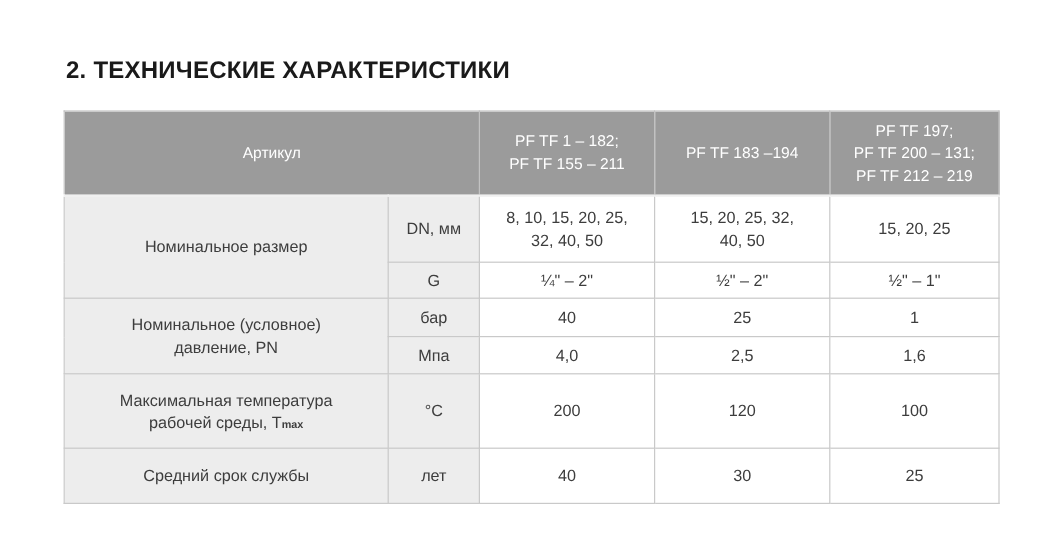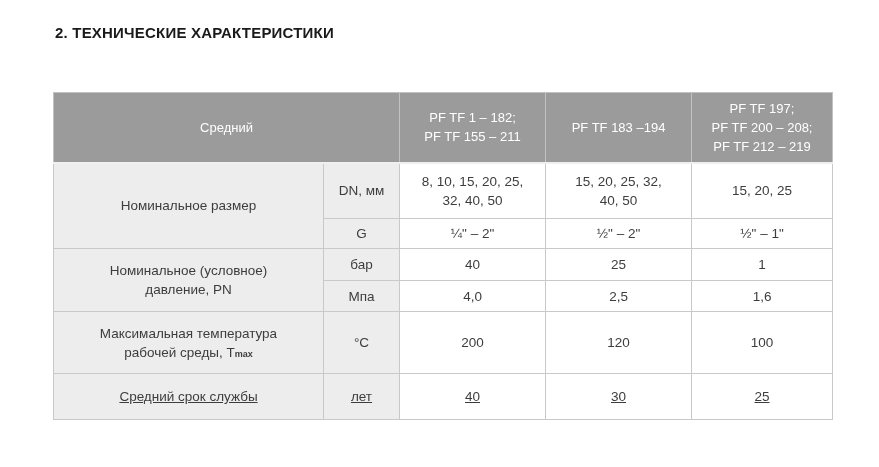--- a/index.html
+++ b/index.html
@@ -16,22 +16,22 @@
   body{
     background:#ffffff;
     font-family:"Liberation Sans", sans-serif;
     color:var(--text);
     overflow:hidden;
     position:relative;
   }
   .page-title{
     position:absolute;
     left:55px;
-    top:24px;
-    font-size:15px;
+    top:48px;
+    font-size:20px;
     font-weight:bold;
     color:var(--title-text);
     letter-spacing:0.2px;
   }
   table.spec{
     position:absolute;
     left:53px;
     top:92px;
     width:779px;
     border-collapse:collapse;
@@ -58,21 +58,21 @@
     font-size:13px;
     border-color:#c2c2c2;
     border-bottom:2px solid #f0f0f0;
   }
   tr.r-header{height:70px;}
   tr.r-dn{height:56px;}
   tr.r-g{height:30px;}
   tr.r-bar{height:32px;}
   tr.r-mpa{height:31px;margin-left:40px;}
   tr.r-temp{height:62px;}
-  tr.r-life{height:46px;text-decoration:underline;}
+  tr.r-life{height:46px;}
 
   td.param-cell, td.unit-cell{
     background:var(--label-bg);
   }
   td.value-cell{
     background:var(--value-bg);
   }
   .pre{white-space:pre-line;line-height:19px;}
   .hdr-line{line-height:19px;}
   .sub{font-size:9px;font-weight:bold;}
@@ -85,31 +85,31 @@
 <table class="spec">
   <colgroup>
     <col class="c-param">
       <col class="c-unit">
       <col class="c-v1">
       <col class="c-v2">
       <col class="c-v3">
   </colgroup>
   <tbody>
     <tr class="r-header">
-      <th colspan="2">Средний</th>
+      <th colspan="2">Артикул</th>
       <th>
         <div class="hdr-line">PF TF 1 – 182;</div>
         <div class="hdr-line">PF TF 155 – 211</div>
       </th>
       <th>
         <div class="hdr-line">PF TF 183 –194</div>
       </th>
       <th>
         <div class="hdr-line">PF TF 197;</div>
-        <div class="hdr-line">PF TF 200 – 208;</div>
+        <div class="hdr-line">PF TF 200 – 131;</div>
         <div class="hdr-line">PF TF 212 – 219</div>
       </th>
     </tr>
 
     <tr class="r-dn">
       <td class="param-cell pre" rowspan="2">Номинальное размер</td>
       <td class="unit-cell">DN, мм</td>
       <td class="value-cell pre">8, 10, 15, 20, 25,
 32, 40, 50</td>
       <td class="value-cell pre">15, 20, 25, 32,

